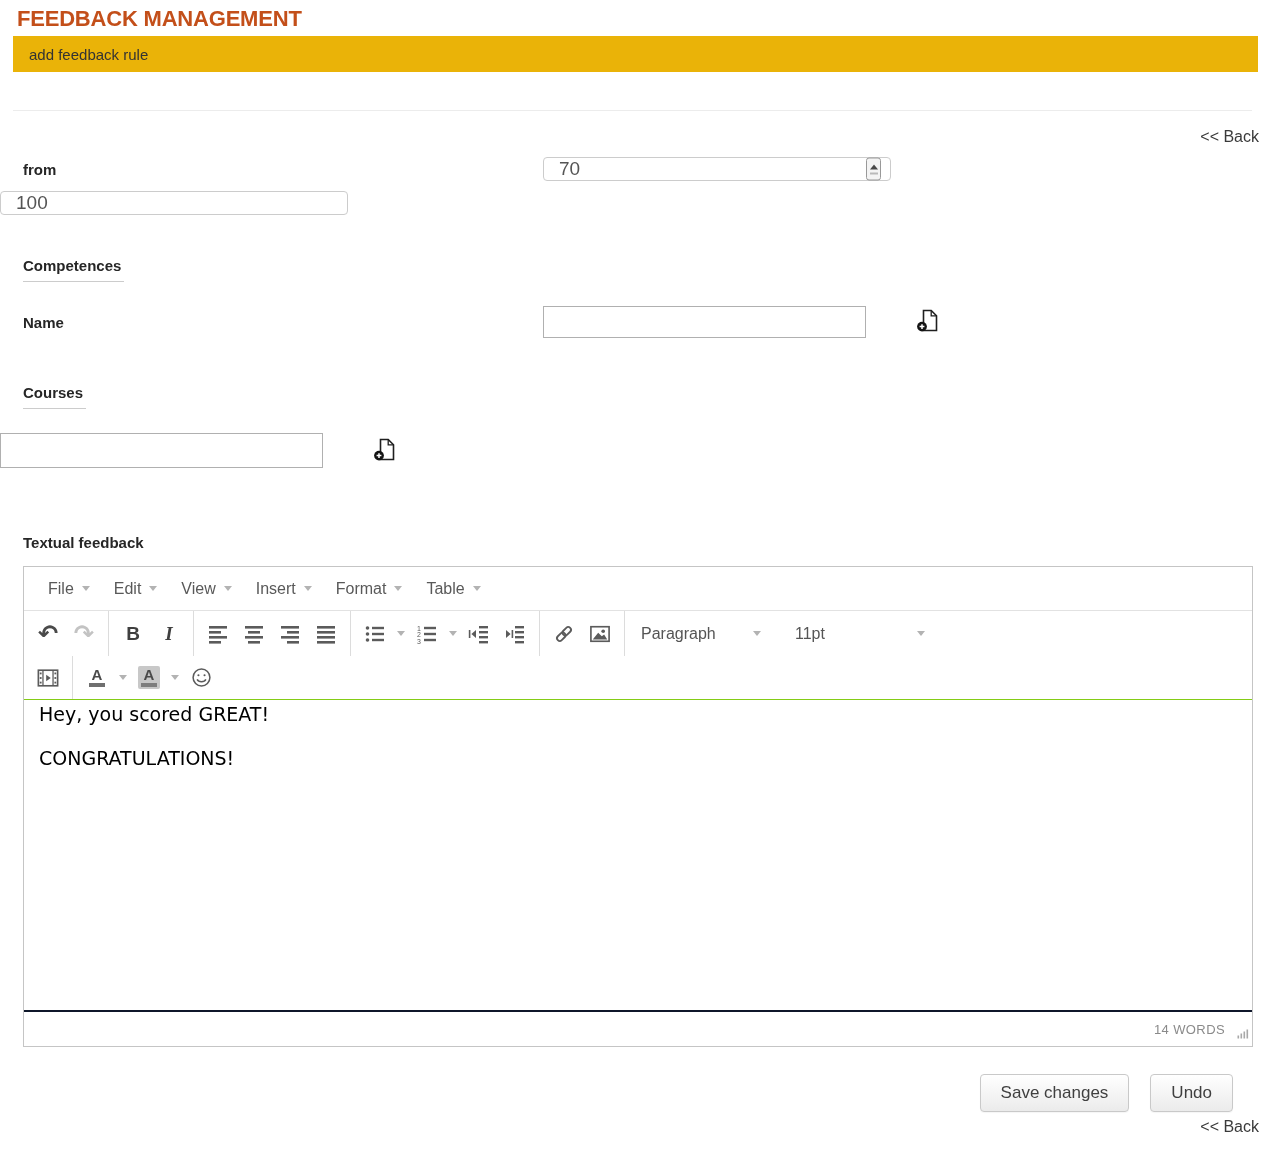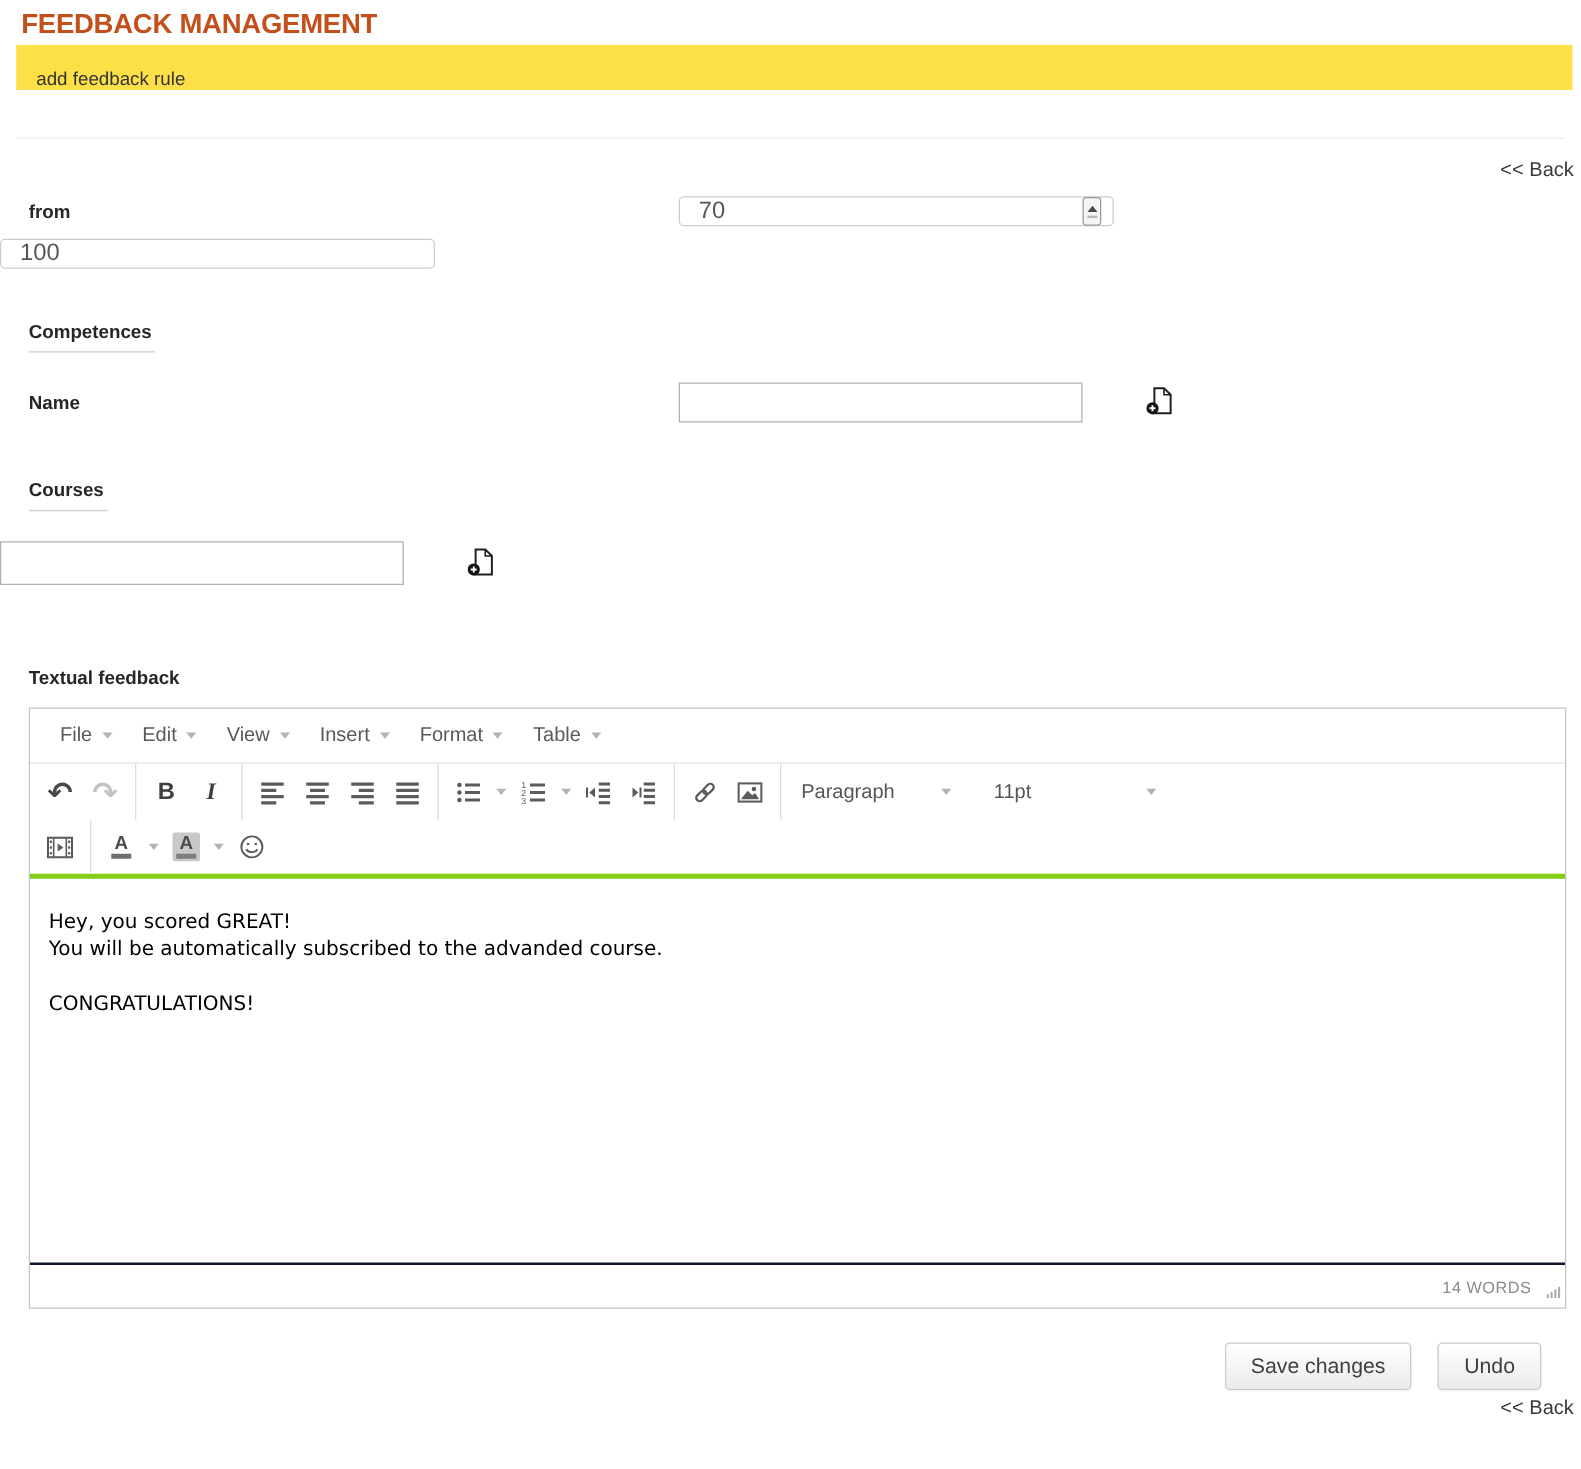--- a/index.html
+++ b/index.html
@@ -9,21 +9,21 @@
     background:#fff; color:#333;
     font-family:"Liberation Sans", sans-serif;
     position:relative;
   }
   .page-title {
     color:#c34f1a; font-size:22px; font-weight:bold;
     margin:6px 0 4px 17px; letter-spacing:-0.2px;
   }
   .breadcrumb-bar {
     margin-left:13px; width:1245px; height:36px;
-    background:#fde047; display:flex; align-items:flex-end;
+    background:#eab308; display:flex; align-items:center;
     padding-left:16px; font-size:15px; color:#333;
   }
   .top-divider {
     border:none; border-top:1px solid #ececec;
     margin:38px 13px 0 13px;
   }
   .back-top, .back-bottom {
     text-align:right; font-size:16px; color:#3a3a3a;
     margin-right:6px; cursor:pointer;
   }
@@ -119,23 +119,23 @@
   }
   .sel-paragraph { width:140px; }
   .sel-fontsize { width:150px; margin-left:14px; }
   .color-btn { display:flex; flex-direction:column; align-items:center; justify-content:center; padding:2px 3px; border-radius:2px; }
   .color-letter { font-size:15px; font-weight:bold; color:#4a4a4a; line-height:13px; font-family:"Liberation Sans", sans-serif; }
   .color-bar { width:16px; height:4px; background:#6f6f6f; margin-top:2px; }
   .bg-on { background:#c8c8c8; }
   .bg-on .color-bar { background:#7e7e7e; }
 
   .ed-content {
-    border-top:4px solid #84cc16; height:311px;
-    padding:23px 15px; font-family:"DejaVu Sans", sans-serif;
-    font-size:16px; line-height:22px; color:#000; outline:none;
+    border-top:1px solid #84cc16; height:311px;
+    padding:3px 15px; font-family:"DejaVu Sans", sans-serif;
+    font-size:19px; line-height:22px; color:#000; outline:none;
     cursor:text;
   }
   .ed-line { min-height:22px; white-space:pre-wrap; }
 
   .statusbar {
     height:36px; border-top:2px solid #0f172a; position:relative;
     display:flex; align-items:center; justify-content:flex-end;
     padding-right:27px; font-size:13px; color:#8a8a8a; letter-spacing:0.4px;
   }
   .grip { position:absolute; right:3px; bottom:4px; cursor:nwse-resize; }
@@ -420,21 +420,20 @@
             <circle cx="7.8" cy="8.6" r="1.1" fill="#5b5b5b" stroke="none"></circle>
             <circle cx="14.2" cy="8.6" r="1.1" fill="#5b5b5b" stroke="none"></circle>
             <path d="M6.4 13 C8 16.2 14 16.2 15.6 13"></path>
           </svg>
       </button>
     </div>
   </div>
 
   <div class="ed-content">
     <div class="ed-line">Hey, you scored GREAT!</div>
-    <div class="ed-line">You will be automatically subscribed to the advanded course.</div>
     <div class="ed-line"></div>
     <div class="ed-line">CONGRATULATIONS!</div>
   </div>
 
   <div class="statusbar">
     <span>14 WORDS</span>
     <span class="grip">
       <svg width="12" height="12" viewBox="0 0 12 12" fill="#a8a8a8">
           <rect x="0.5" y="8.5" width="1.6" height="3"></rect>
           <rect x="3.5" y="6.5" width="1.6" height="5"></rect>

